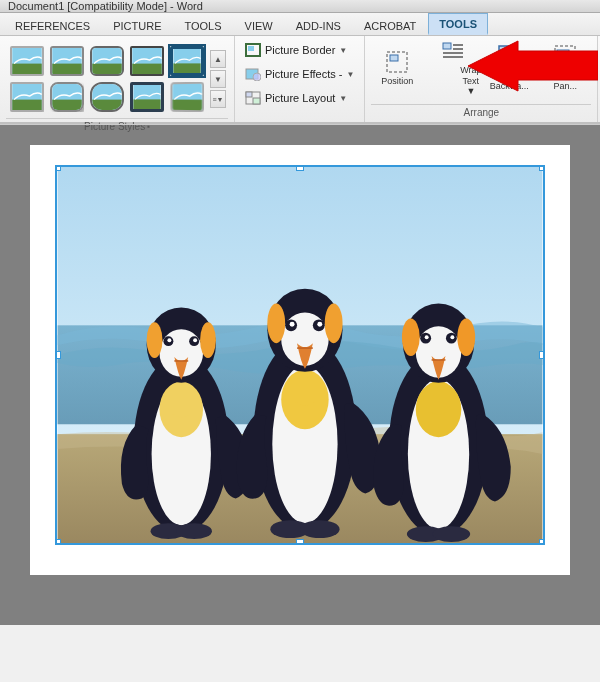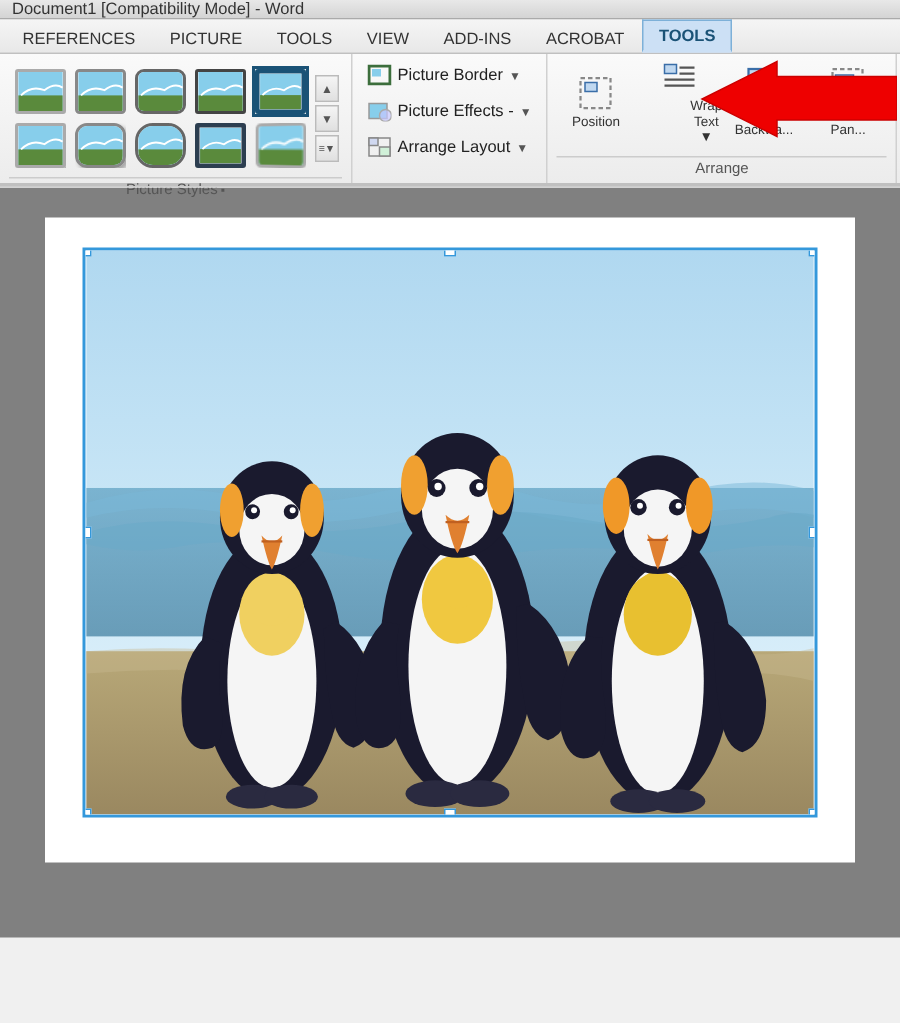--- a/index.html
+++ b/index.html
@@ -469,21 +469,21 @@
       </div>
 
       <div class="ribbon-right-btn">
         <div class="btn-icon">
           <svg width="16" height="14" viewBox="0 0 16 14">
               <rect x="1" y="1" width="14" height="12" fill="none" stroke="#888" stroke-width="1"></rect>
               <rect x="1" y="1" width="6" height="5" fill="#d0d8f0" stroke="#888" stroke-width="1"></rect>
               <rect x="8" y="7" width="7" height="6" fill="#d0f0d8" stroke="#888" stroke-width="1"></rect>
             </svg>
         </div>
-        <span>Arrange Layout</span>
+        <span>Picture Layout</span>
         <span class="dropdown-arrow">▼</span>
       </div>
     </div>
 
     <div class="arrange-group">
       <div class="arrange-items">
 
         <div class="arrange-btn">
           <div class="arrange-icon">
             <svg width="24" height="24" viewBox="0 0 24 24">

